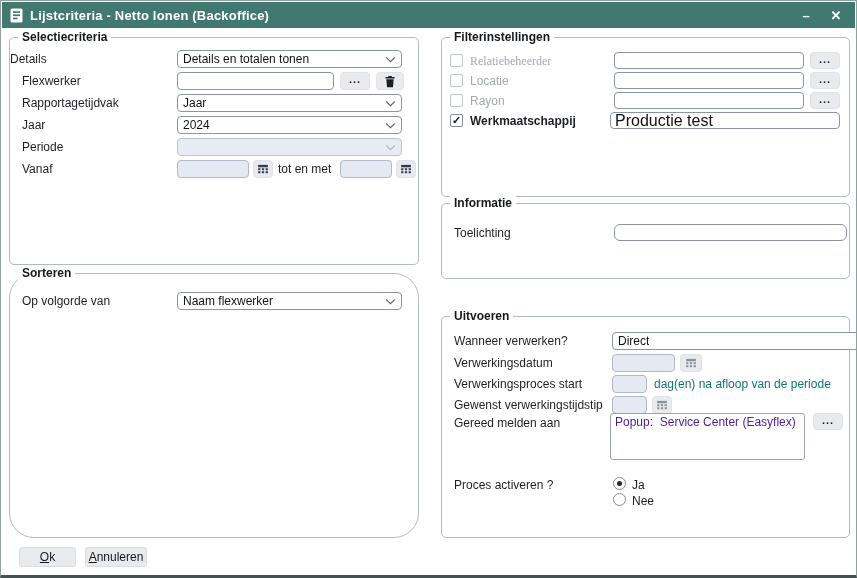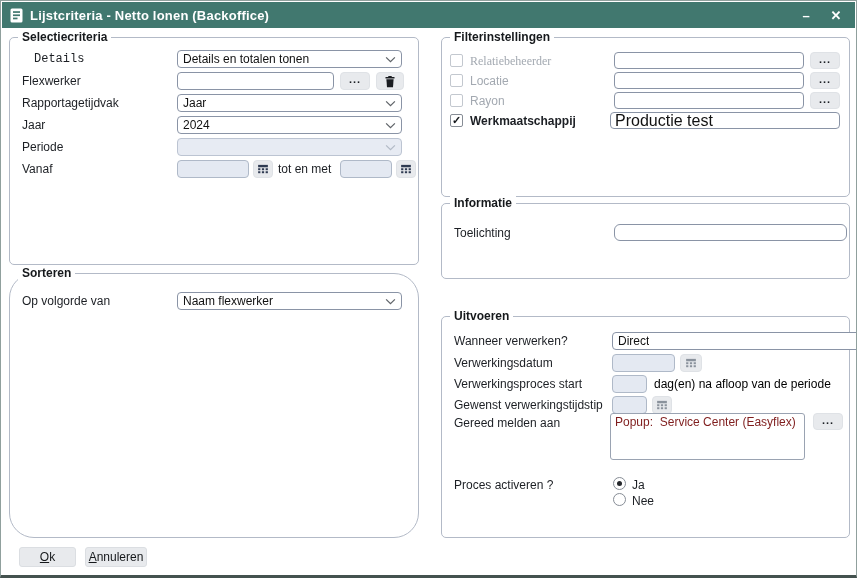--- a/index.html
+++ b/index.html
@@ -24,33 +24,33 @@
   .select .val{white-space:nowrap;overflow:hidden;}
   .select .chev{margin-left:auto;display:flex;align-items:center;}
   .select.disabled{background:#E7EBF3;border-color:#BCC4D2;}
   .input{position:absolute;height:18px;box-sizing:border-box;background:#fff;border:1px solid #8A94A6;
     border-radius:4px;font-size:16px;color:#111;padding:0 4px;display:flex;align-items:center;white-space:nowrap;}
   .input.dim{background:#E4E9F2;border-color:#AFB9C8;}
   .sbtn{position:absolute;height:18px;box-sizing:border-box;background:#E8EAED;border:1px solid #DFE2E6;
     border-radius:4px;display:flex;align-items:center;justify-content:center;color:#1c1f24;cursor:default;}
   .dots{font-size:11px;font-weight:bold;letter-spacing:1px;line-height:8px;padding-bottom:4px;}
   .textarea{position:absolute;box-sizing:border-box;background:#fff;border:1px solid #9AA3B2;border-radius:3px;
-    font-size:12px;color:#7f1d1d;padding:1px 4px;white-space:pre-wrap;overflow:hidden;}
+    font-size:12px;color:#4c1d95;padding:1px 4px;white-space:pre-wrap;overflow:hidden;}
   .checkbox{position:absolute;width:13px;height:13px;box-sizing:border-box;border:1px solid #878d96;
     border-radius:2px;background:#fff;display:flex;align-items:center;justify-content:center;}
   .checkbox.disabled{border-color:#c3c8cf;}
   .checkbox .mark{display:none;font-size:11px;font-weight:bold;color:#16191c;line-height:1;margin-top:-1px;}
   .checkbox.checked .mark{display:block;}
   .radio{position:absolute;width:13px;height:13px;box-sizing:border-box;border:1px solid #878d96;
     border-radius:50%;background:#fff;display:flex;align-items:center;justify-content:center;}
   .radio.checked::after{content:"";width:5px;height:5px;border-radius:50%;background:#25282c;}
   .btn{position:absolute;height:20px;box-sizing:border-box;background:#E8EAED;border:1px solid #DBDEE2;
     border-radius:3px;font-size:12px;color:#16191c;text-align:center;line-height:18px;cursor:default;}
   .btn::first-letter{text-decoration:underline;}
-  .suffix{position:absolute;font-size:12px;color:#000000;white-space:nowrap;}
+  .suffix{position:absolute;font-size:12px;color:#0f766e;white-space:nowrap;}
   .cal{display:flex;align-items:center;justify-content:center;}
 </style>
 </head>
 <body>
 
 <div class="window">
 
   <div class="titlebar">
     <span style="display:flex;">
       <svg width="13" height="15" viewBox="0 0 13 15">
@@ -62,21 +62,21 @@
     </span>
     <span class="titlebar-title">Lijstcriteria - Netto lonen (Backoffice)</span>
     <span class="tb-spacer"></span>
     <span class="tb-btn" style="margin-right:8px;">–</span>
     <span class="tb-btn">✕</span>
   </div>
 
   <div class="group" style="left:8px;top:36px;width:410px;height:228px;">
     <span class="legend">Selectiecriteria</span>
 
-    <span class="lbl" style="left:24px;top:14px;font-family:Liberation Mono, monospace;">Details</span>
+    <span class="lbl" style="left:0;top:14px;">Details</span>
     <div class="select" style="left:167px;top:12px;width:225px;">
       <span class="val">Details en totalen tonen</span>
       <span class="chev">
           <svg width="11" height="7" viewBox="0 0 12 8">
             <path d="M1 1.5 L6 6.5 L11 1.5" fill="none" stroke="#5f6368" stroke-width="1.4"></path>
           </svg>
         </span>
     </div>
 
     <span class="lbl" style="left:12px;top:36px;">Flexwerker</span>

